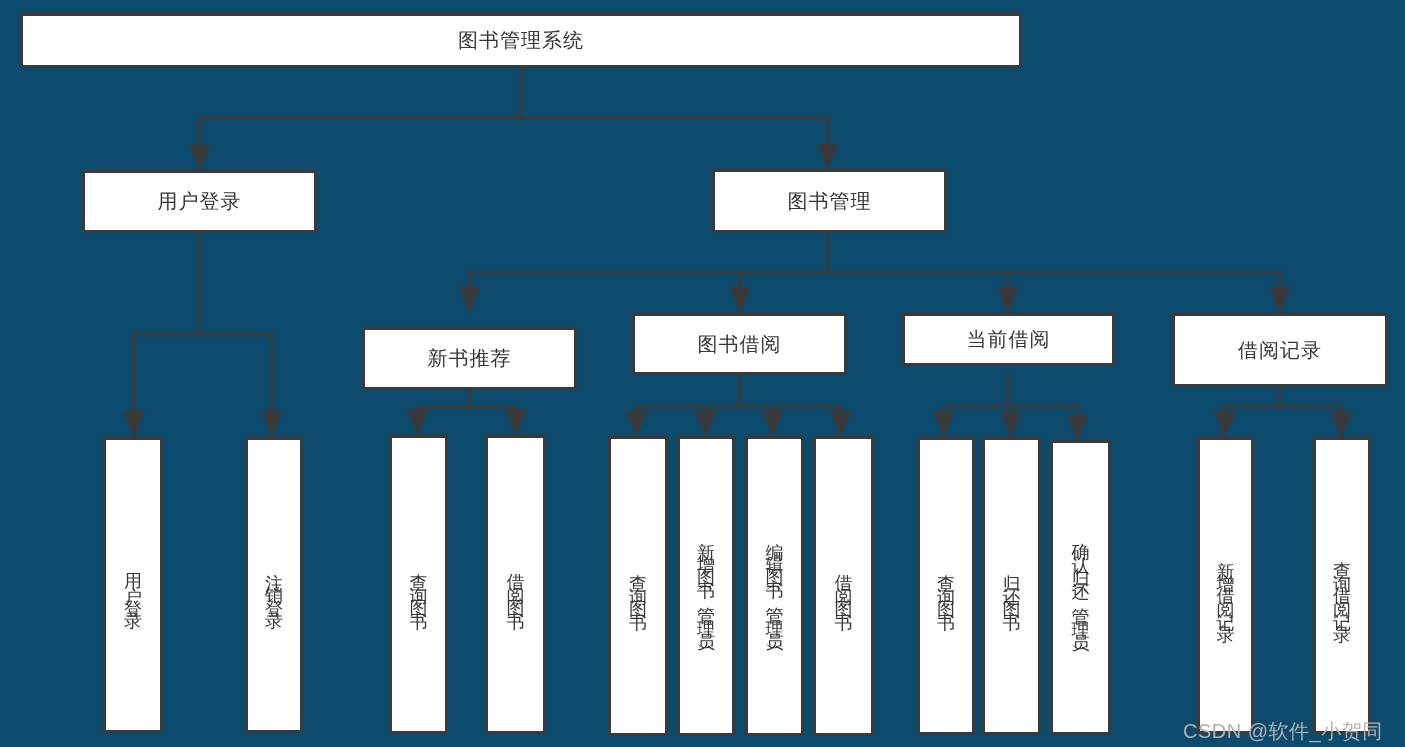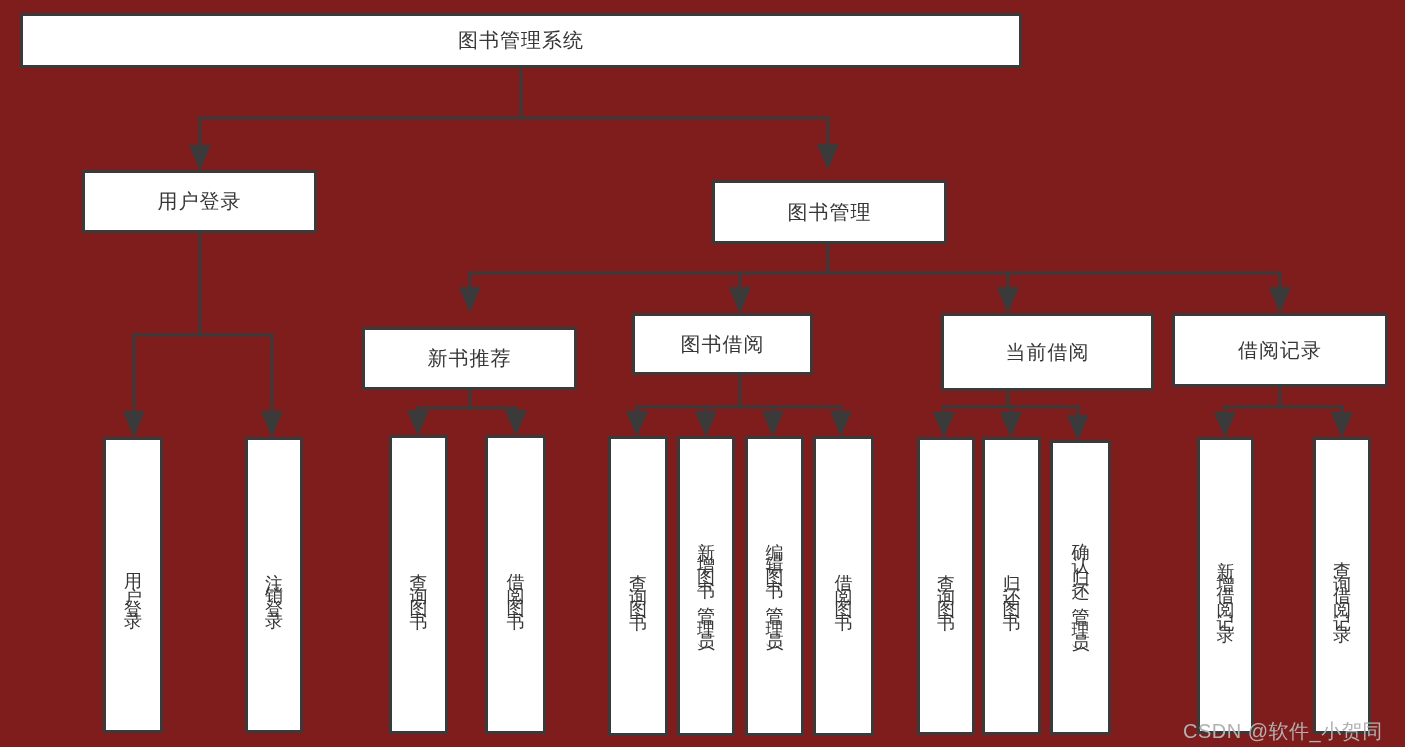--- a/index.html
+++ b/index.html
@@ -5,21 +5,21 @@
   html, body { margin: 0; padding: 0; }
   body {
     width: 1405px; height: 747px;
     background: #ffffff;
     font-family: "Liberation Sans", sans-serif;
     overflow: hidden;
   }
   #canvas {
     position: relative;
     width: 1405px; height: 747px;
-    background: #7f1d1d;
+    background: #0c4a6e;
   }
   #connector-layer {
     position: absolute; left: 0; top: 0;
     width: 1405px; height: 747px;
     pointer-events: none;
   }
   .box {
     position: absolute;
     box-sizing: border-box;
     border: 3px solid #3a3a3a;
@@ -142,31 +142,31 @@
     </g>
   </svg>
 
   <div class="box h-box" style="left:20px; top:13px; width:1002px; height:55px;">
     <span>图书管理系统</span>
   </div>
 
   <div class="box h-box" style="left:82px; top:170px; width:235px; height:63px;">
     <span>用户登录</span>
   </div>
-  <div class="box h-box" style="left:712px; top:180px; width:235px; height:64px;">
+  <div class="box h-box" style="left:712px; top:169px; width:235px; height:64px;">
     <span>图书管理</span>
   </div>
 
   <div class="box h-box" style="left:362px; top:327px; width:215px; height:63px;">
     <span>新书推荐</span>
   </div>
-  <div class="box h-box" style="left:632px; top:313px; width:181px; height:62px;">
+  <div class="box h-box" style="left:632px; top:313px; width:215px; height:62px;">
     <span>图书借阅</span>
   </div>
-  <div class="box h-box" style="left:902px; top:313px; width:213px; height:78px;margin-left:39px;">
+  <div class="box h-box" style="left:902px; top:313px; width:213px; height:53px;">
     <span>当前借阅</span>
   </div>
   <div class="box h-box" style="left:1172px; top:313px; width:216px; height:74px;">
     <span>借阅记录</span>
   </div>
 
   <div class="box v-box" style="left:103px; top:437px; width:60px; height:296px;">用户登录</div>
   <div class="box v-box" style="left:245px; top:437px; width:58px; height:296px;">注销登录</div>
 
   <div class="box v-box" style="left:389px; top:435px; width:59px; height:299px;">查询图书</div>

